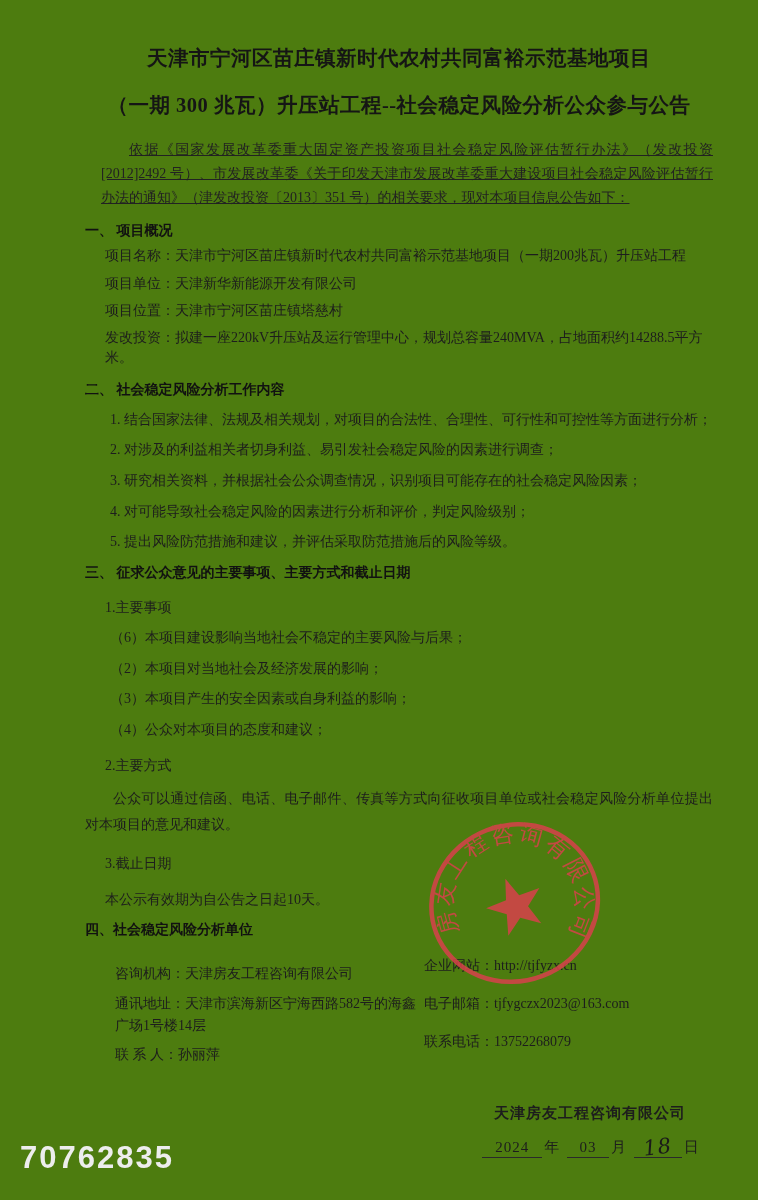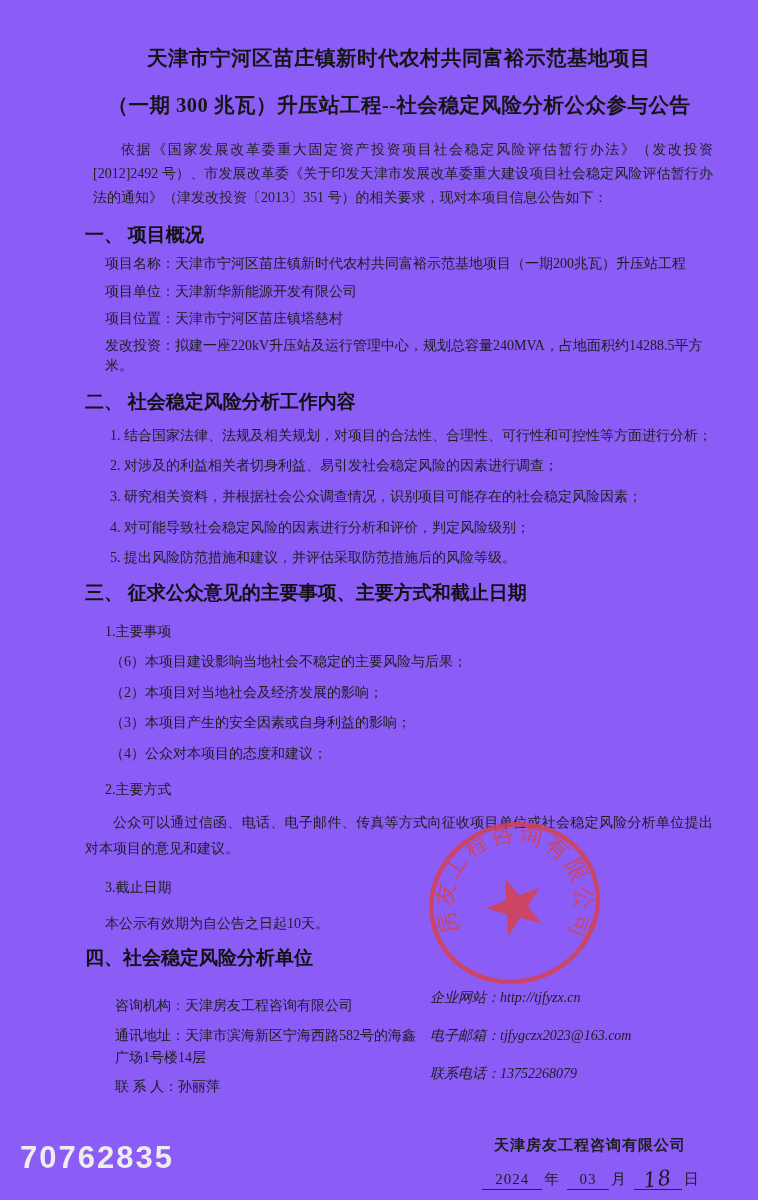--- a/index.html
+++ b/index.html
@@ -1,33 +1,33 @@
 <!DOCTYPE html>
 <html><head>
 <meta charset="utf-8">
 <style>
   html,body{margin:0;padding:0;}
   body{
     width:758px;height:1200px;position:relative;background:#ffffff;
     font-family:"Liberation Serif","DejaVu Serif",serif;color:#1d1d1d;
     overflow:hidden;
   }
-  .page{position:absolute;inset:0;background:#8b5cf6;}
+  .page{position:absolute;inset:0;background:#4d7c0f;}
   .doc{position:absolute;left:85px;top:44px;width:628px;font-size:14px;}
   .title-line{font-size:20.5px;font-weight:bold;text-align:center;margin:0 0 19px 0;
     letter-spacing:0.5px;white-space:pre-wrap;color:#151515;}
-  .intro{margin:10px 0 8px 8px;text-indent:2em;line-height:1.72;text-align:justify;color:#222;}
-  .sec-heading{font-weight:bold;font-size:19px;margin:12px 0 6px 0;white-space:pre-wrap;color:#111;}
+  .intro{margin:10px 0 8px 16px;text-indent:2em;line-height:1.72;text-align:justify;color:#222;text-decoration:underline;}
+  .sec-heading{font-weight:bold;font-size:14px;margin:12px 0 6px 0;white-space:pre-wrap;color:#111;}
   .s1-item{margin:2px 0 7px 20px;line-height:1.45;white-space:pre-wrap;}
   .num-item{margin:11px 0 11px 25px;line-height:1.4;white-space:pre-wrap;}
   .sub-title{margin:16px 0 11px 20px;line-height:1.4;white-space:pre-wrap;}
   .para{margin:10px 0;text-indent:2em;line-height:1.85;text-align:justify;}
   .contact-grid{display:flex;margin-top:16px;}
   .col-left{width:305px;margin-left:30px;}
-  .col-right{width:265px;margin-left:10px;font-style:italic;}
+  .col-right{width:265px;margin-left:4px;}
   .contact-line{margin:8px 0 8px 0;line-height:1.55;}
   .contact-line-right{margin:0 0 17px 0;line-height:1.5;}
   .sign-block{margin-top:30px;margin-left:355px;width:300px;text-align:center;position:relative;}
   .sign-company{font-size:15px;font-weight:bold;letter-spacing:1px;margin:0 0 12px 0;}
   .sign-date{font-size:15px;letter-spacing:1px;}
   .u{display:inline-block;border-bottom:1.6px solid #2a2a2a;text-align:center;
      padding:0 4px 1px 4px;margin:0 2px;}
   .u-year{min-width:52px;}
   .u-month{min-width:34px;}
   .u-day{min-width:40px;}

